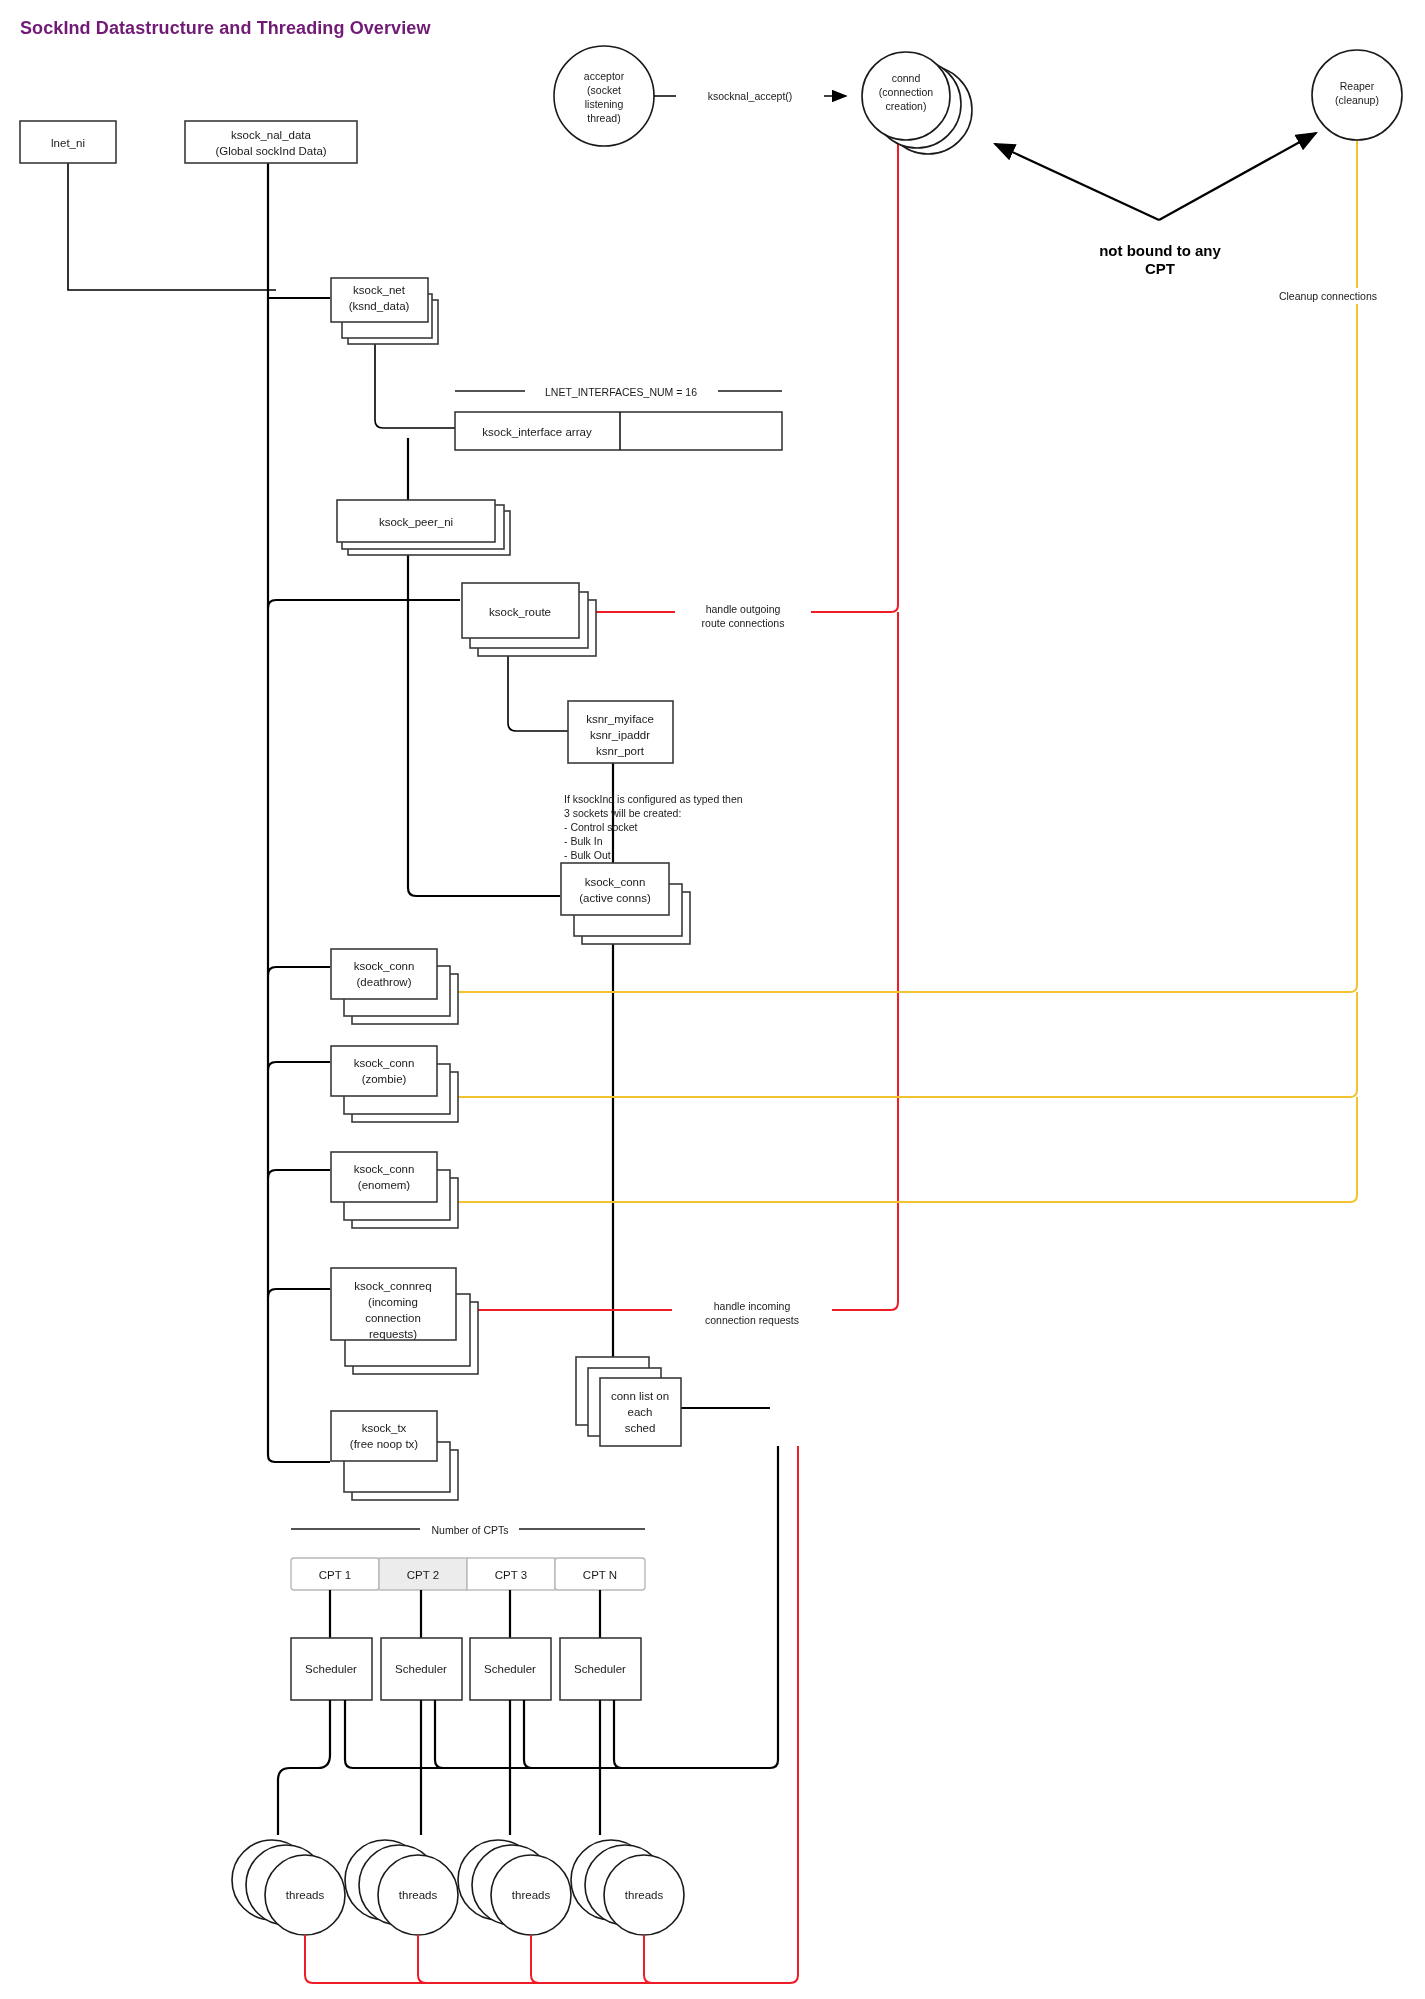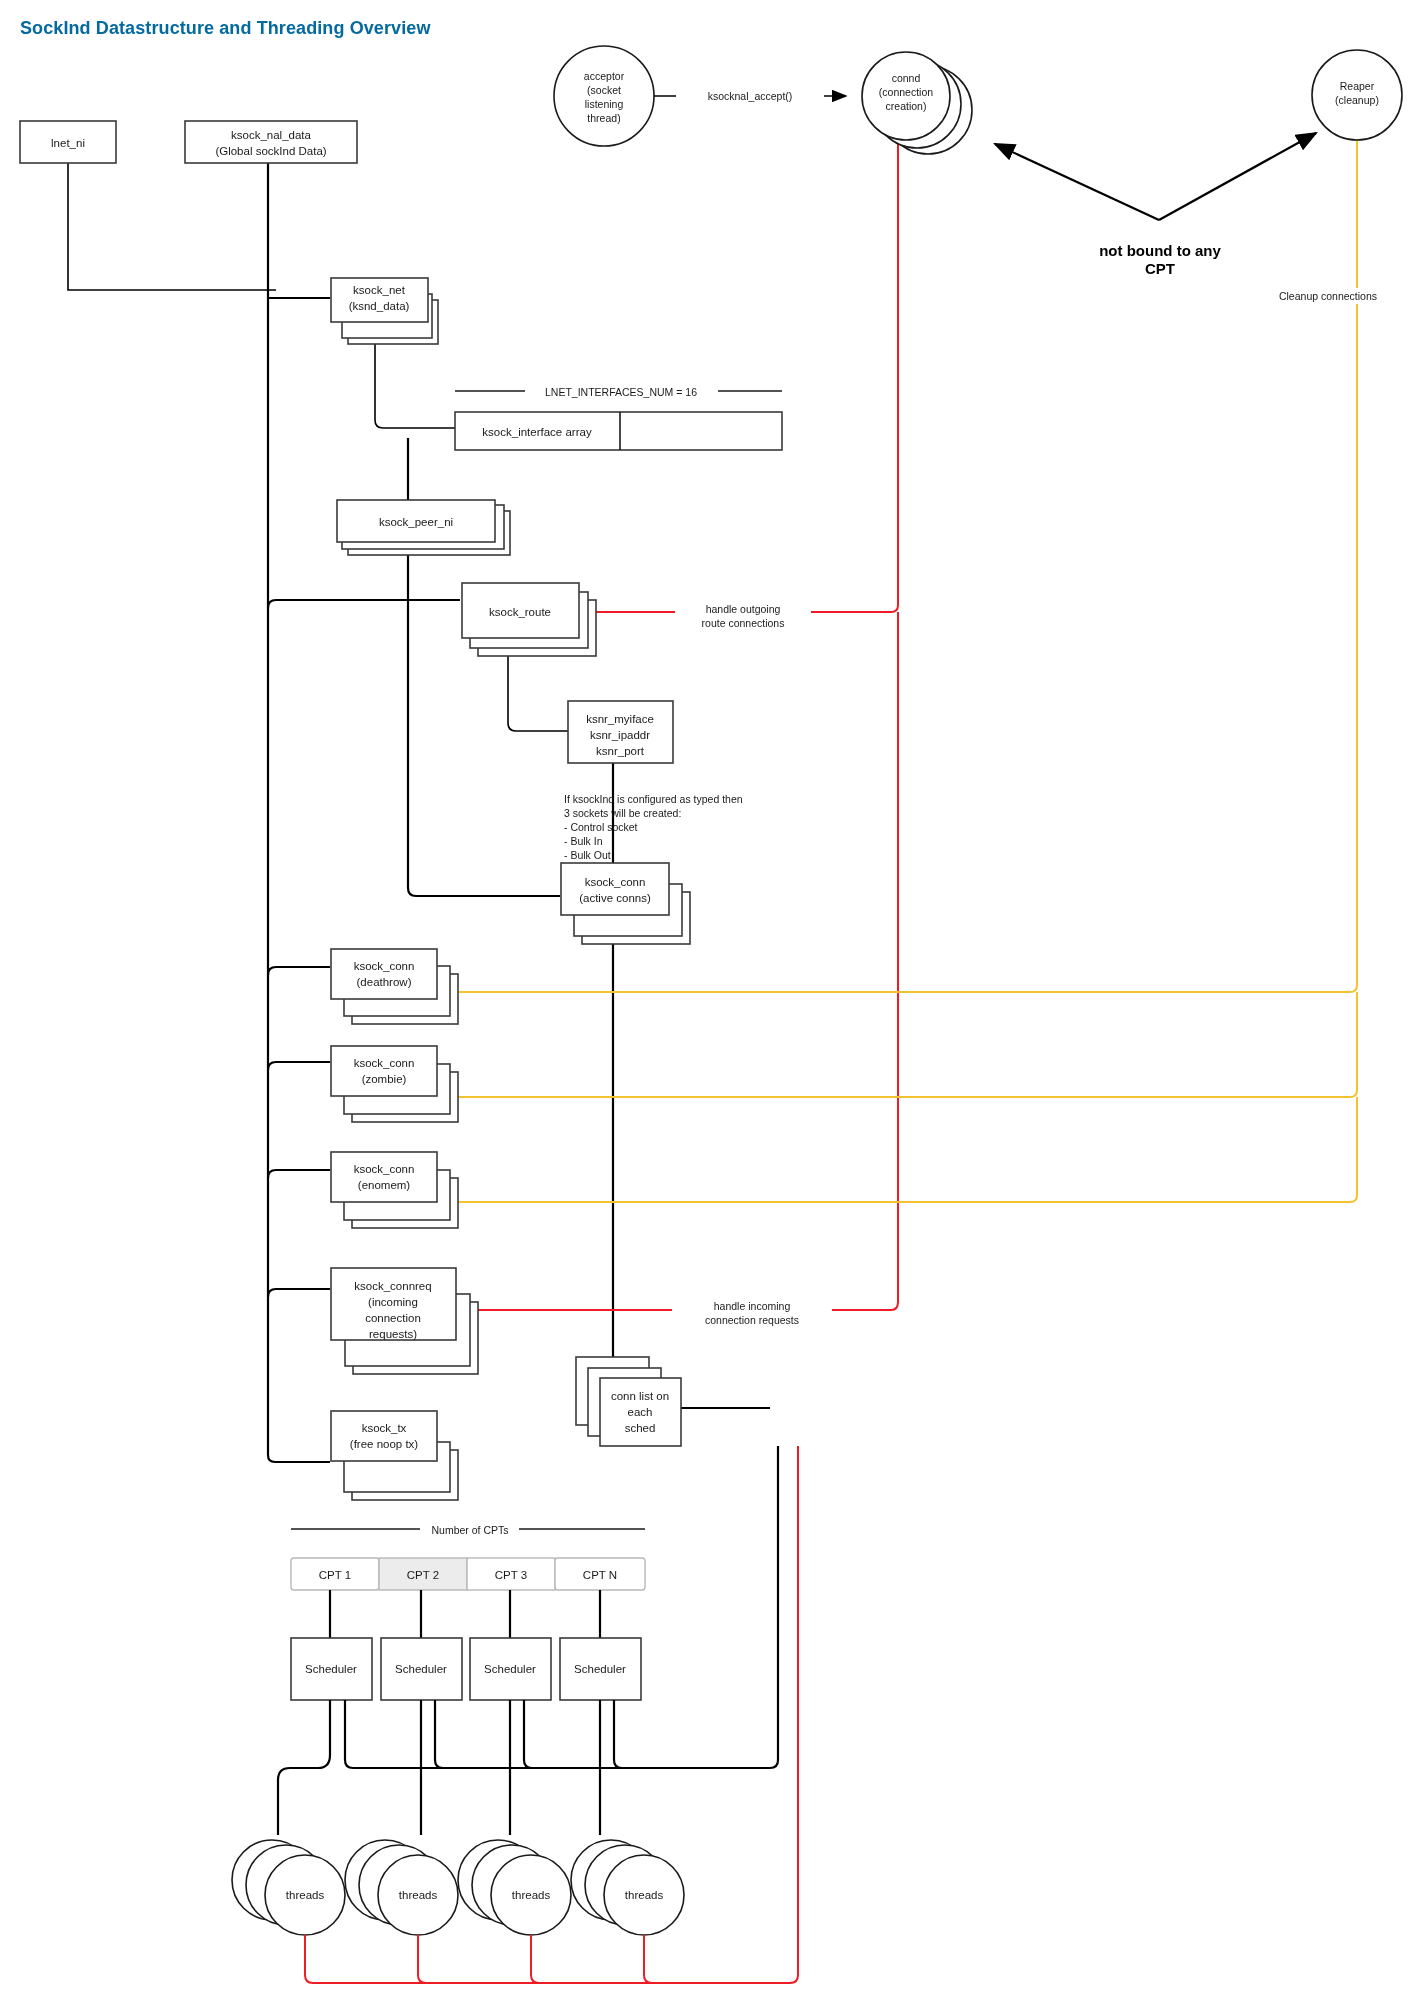--- a/index.html
+++ b/index.html
@@ -26,21 +26,21 @@
     width: 1425px;
     height: 1999px;
     display: block;
   }
   .page-title {
     position: absolute;
     left: 20px;
     top: 18px;
     font-size: 18px;
     font-weight: bold;
-    color: #0369a1;
+    color: #701a75;
     letter-spacing: 0.1px;
     white-space: nowrap;
   }
   
   text {
     font-family: "Liberation Sans", sans-serif;
     fill: #1a1a1a;
   }
   .t-node   { font-size: 11.5px; text-anchor: middle; }
   .t-small  { font-size: 10.5px; text-anchor: middle; }

